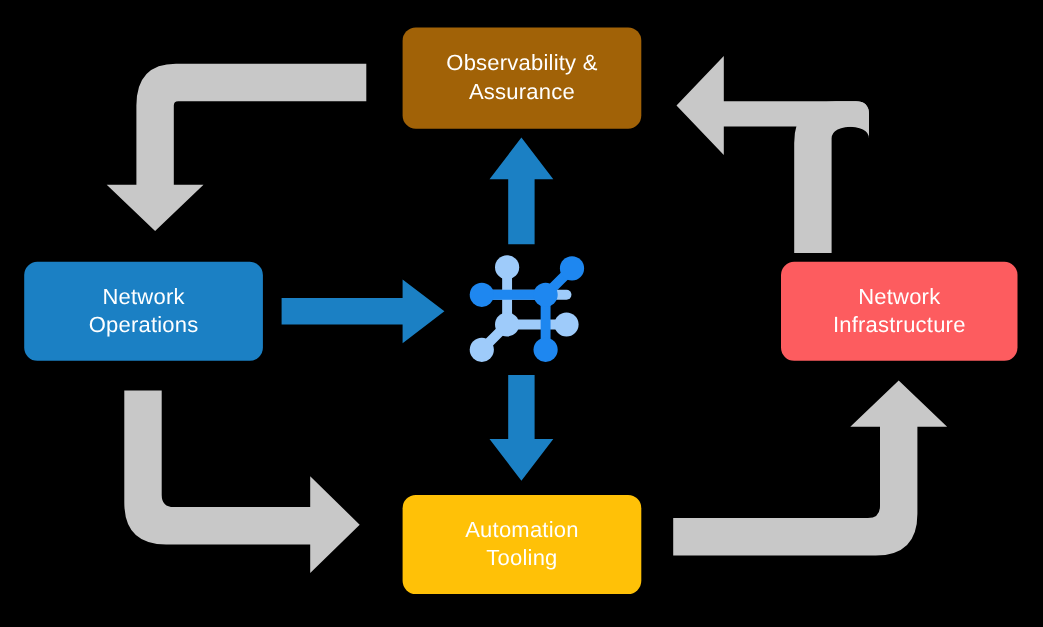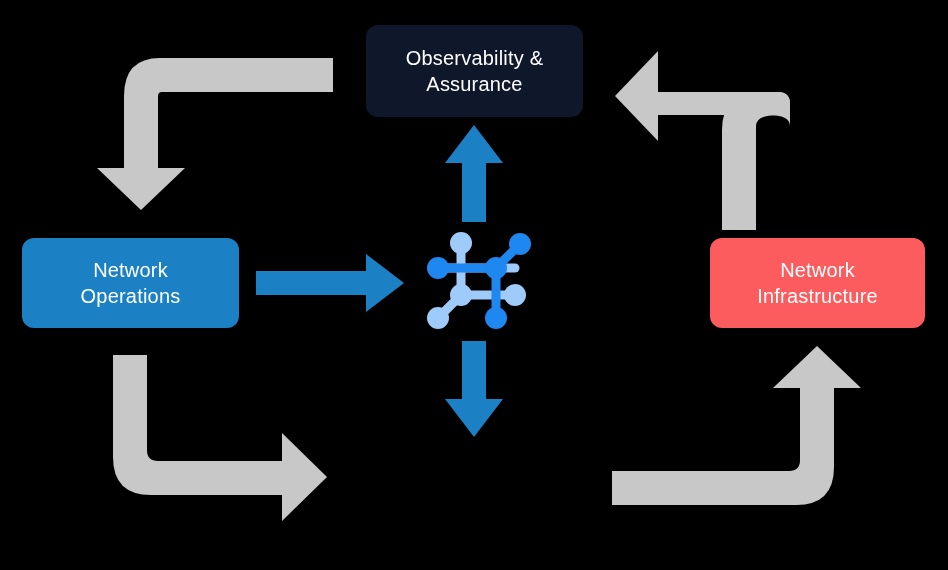--- a/index.html
+++ b/index.html
@@ -211,29 +211,33 @@
     </g>
 
     <g fill="#1e87f0">
       <circle cx="18" cy="48" r="11"></circle>
       <circle cx="76" cy="48" r="11"></circle>
       <circle cx="100" cy="24" r="11"></circle>
       <circle cx="76" cy="98" r="11"></circle>
     </g>
   </svg>
 
-  <div class="node-box" id="box-observability" style="background:#0f172a">
+  <div class="node-box" id="box-observability" style="background:#a16207">
     <span>Observability &amp;
 Assurance</span>
   </div>
 
   <div class="node-box" id="box-network-operations" style="background:#1b80c4">
     <span>Network
 Operations</span>
   </div>
 
   <div class="node-box" id="box-network-infrastructure" style="background:#fd5c5f">
     <span>Network
 Infrastructure</span>
   </div>
 
+  <div class="node-box" id="box-automation-tooling" style="background:#ffc107">
+    <span>Automation
+Tooling</span>
+  </div>
 
 </div>
 
 </body></html>

